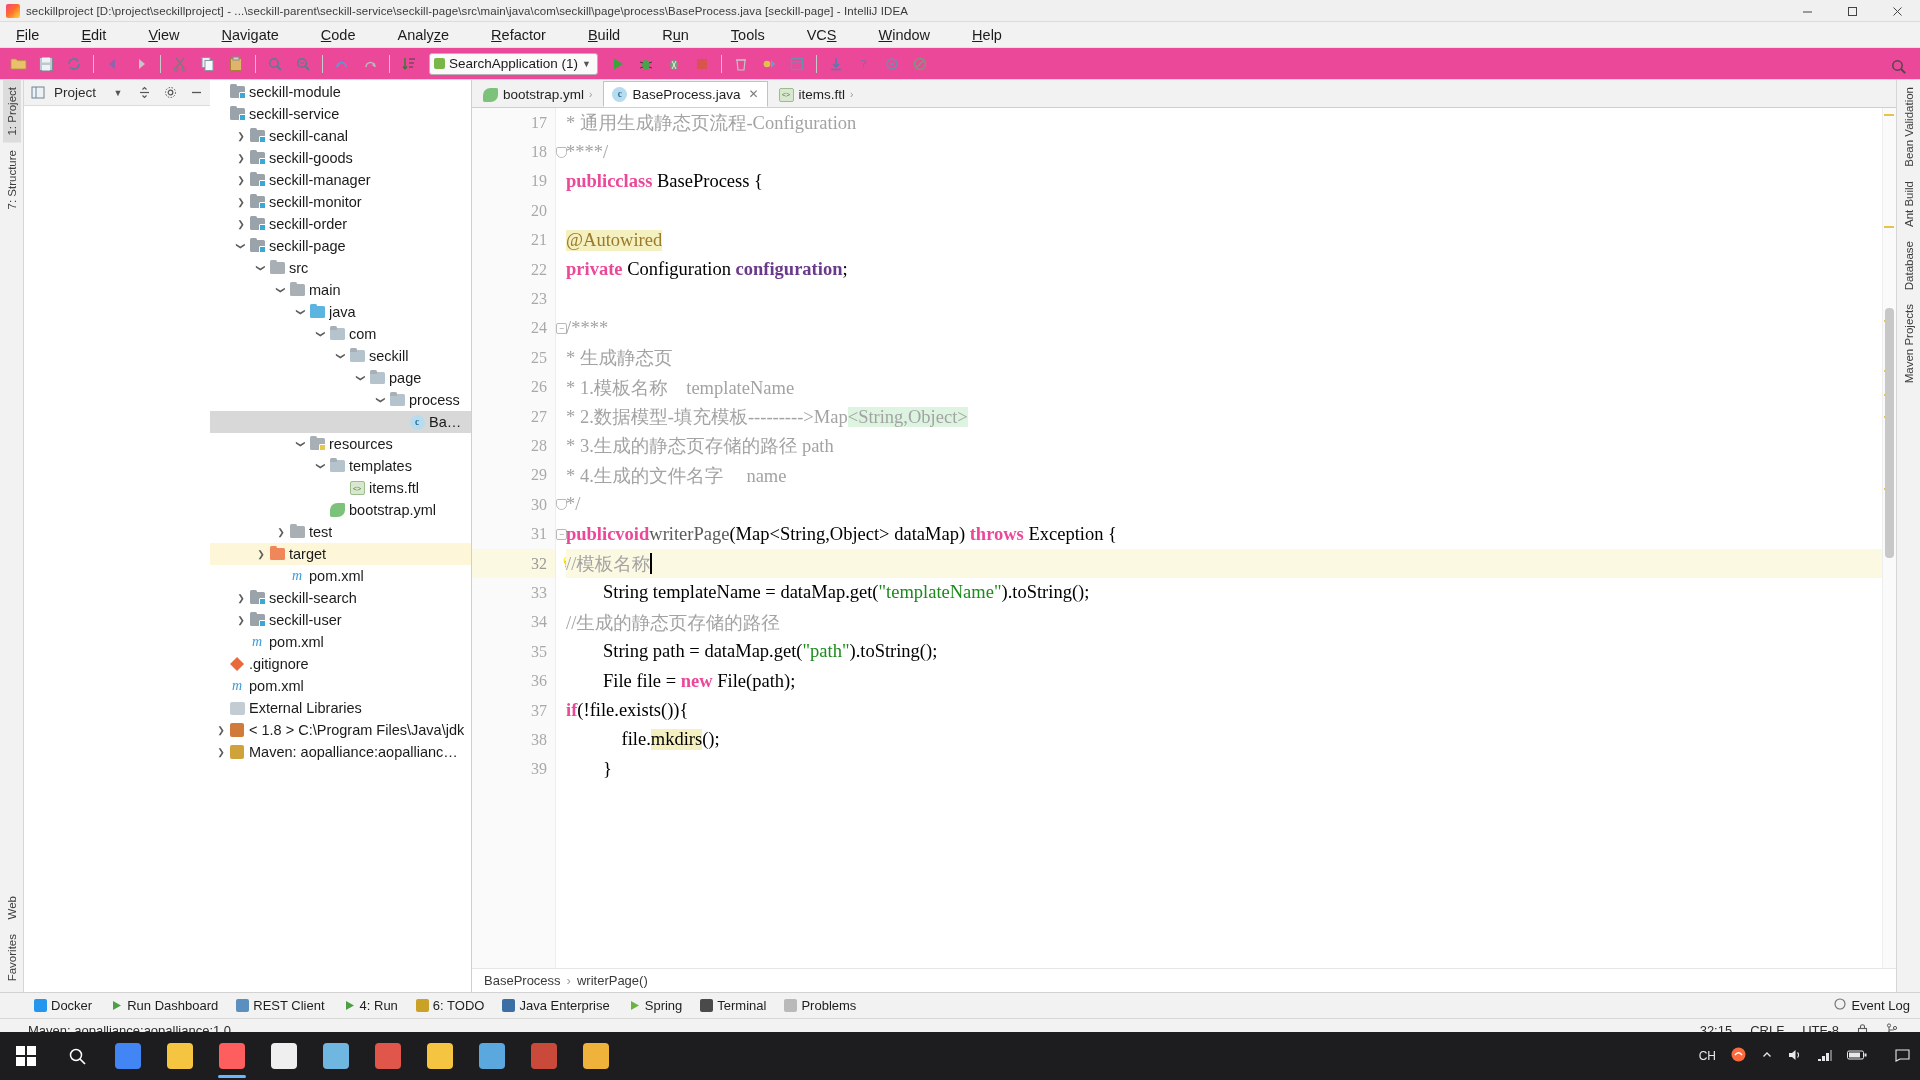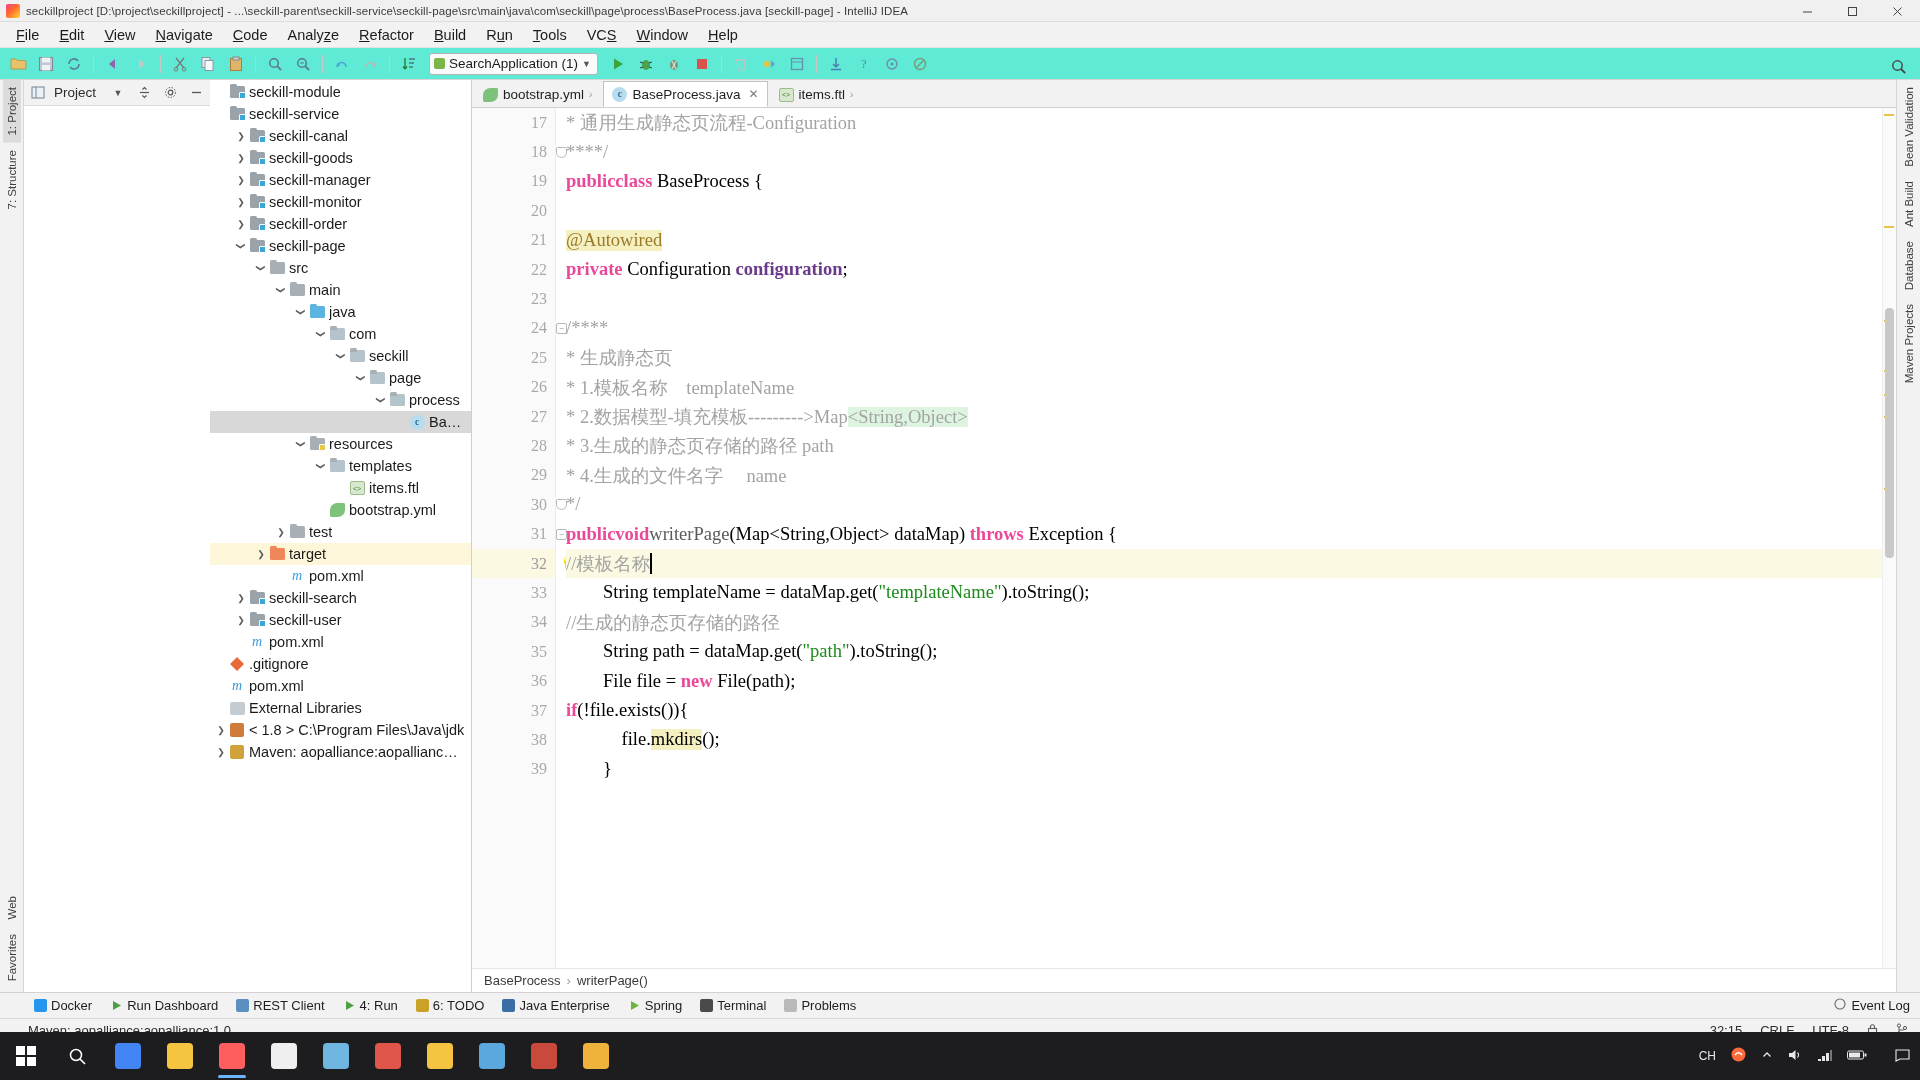--- a/index.html
+++ b/index.html
@@ -31,30 +31,30 @@
   .win-btns { position: absolute; right: 0; top: 0; height: 22px; display: flex; }
   .win-btn {
     width: 45px; height: 22px; display: flex; align-items: center; justify-content: center;
     color: #444; font-size: 12px; line-height: 1;
   }
   .win-btn svg { display:block; }
 
   
   .menubar {
     height: 26px; background: #f2f2f2; display: flex; align-items: center;
-    padding-left: 6px; border-bottom: 1px solid #e2e2e2;
+    padding-left: 6px; border-bottom: 1px solid #e2e2e2; gap: 22px;
   }
   .menu-item {
     font-size: 14.5px; color: #1c1c1c; padding: 2px 10px; white-space: nowrap;
   }
   .menu-item u { text-decoration: underline; }
 
   
   .toolbar {
-    height: 32px; background: #5eead4; display: flex; align-items: center;
+    height: 32px; background: #ec4899; display: flex; align-items: center;
     padding: 0 4px; border-bottom: 1px solid #d6d6d6; position: relative;
   }
   .tb-ico {
     width: 26px; height: 26px; display: flex; align-items: center; justify-content: center;
     margin: 0 1px; border-radius: 3px; flex: none;
   }
   .tb-sep { width: 1px; height: 18px; background: #c9c9c9; margin: 0 5px; flex: none; }
   .runconfig {
     display: flex; align-items: center; height: 22px;
     border: 1px solid #b4b4b4; background: #fafafa; border-radius: 3px;
@@ -220,21 +220,21 @@
   .tw-right { position: absolute; right: 10px; display:flex; align-items:center; gap:5px;
     font-size: 13px; color:#1e1e1e; }
   .dot-ic { width: 13px; height: 13px; border-radius: 2px; flex:none; }
 
   
   .statusbar {
     height: 24px; background: #f2f2f2; border-top: 1px solid #d8d8d8;
     display: flex; align-items: center; position: relative;
     font-size: 13px; color: #2b2b2b;
   }
-  .sb-right { position: absolute; right: 12px; display: flex; align-items: center; gap: 18px; }
+  .sb-right { position: absolute; right: 22px; display: flex; align-items: center; gap: 18px; }
 
   
   .taskbar {
     position: absolute; bottom: 0; left: 0; width: 1920px; height: 48px;
     background: #1d1d1f; display: flex; align-items: center;
   }
   .tb-start { width: 52px; height: 48px; display:flex;align-items:center;justify-content:center; }
   .tb-search { width: 50px; height: 48px; display:flex;align-items:center;justify-content:center; }
   .tb-app { width: 52px; height: 48px; display:flex;align-items:center;justify-content:center;
      position: relative; }

